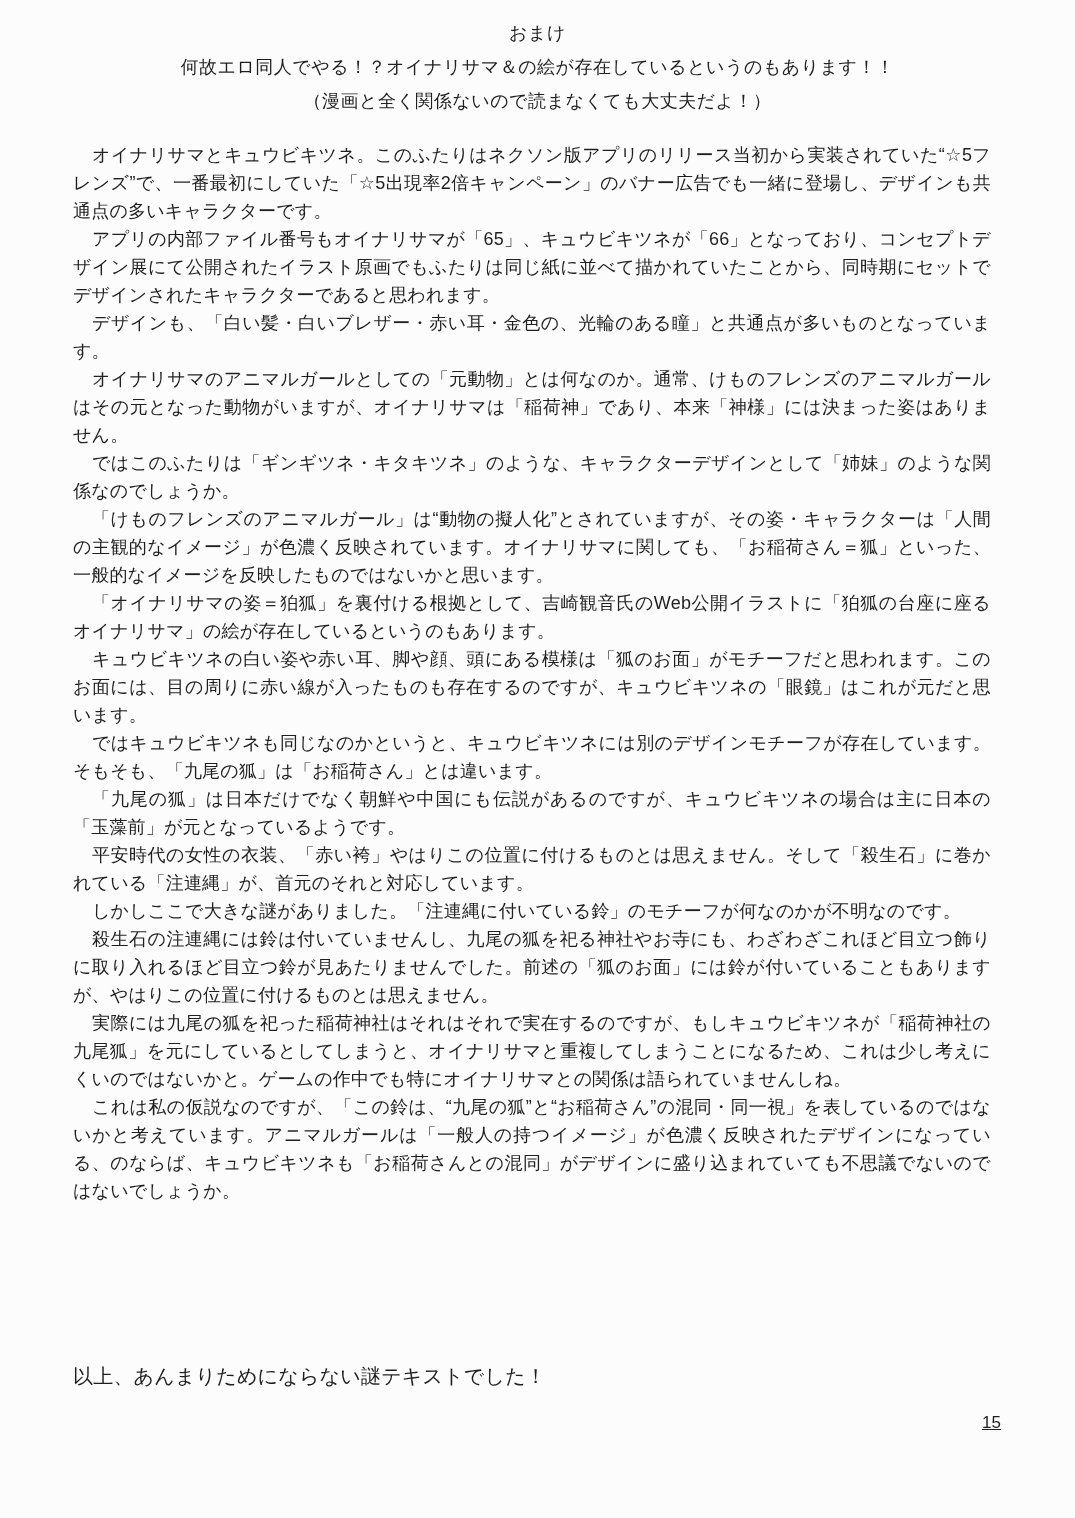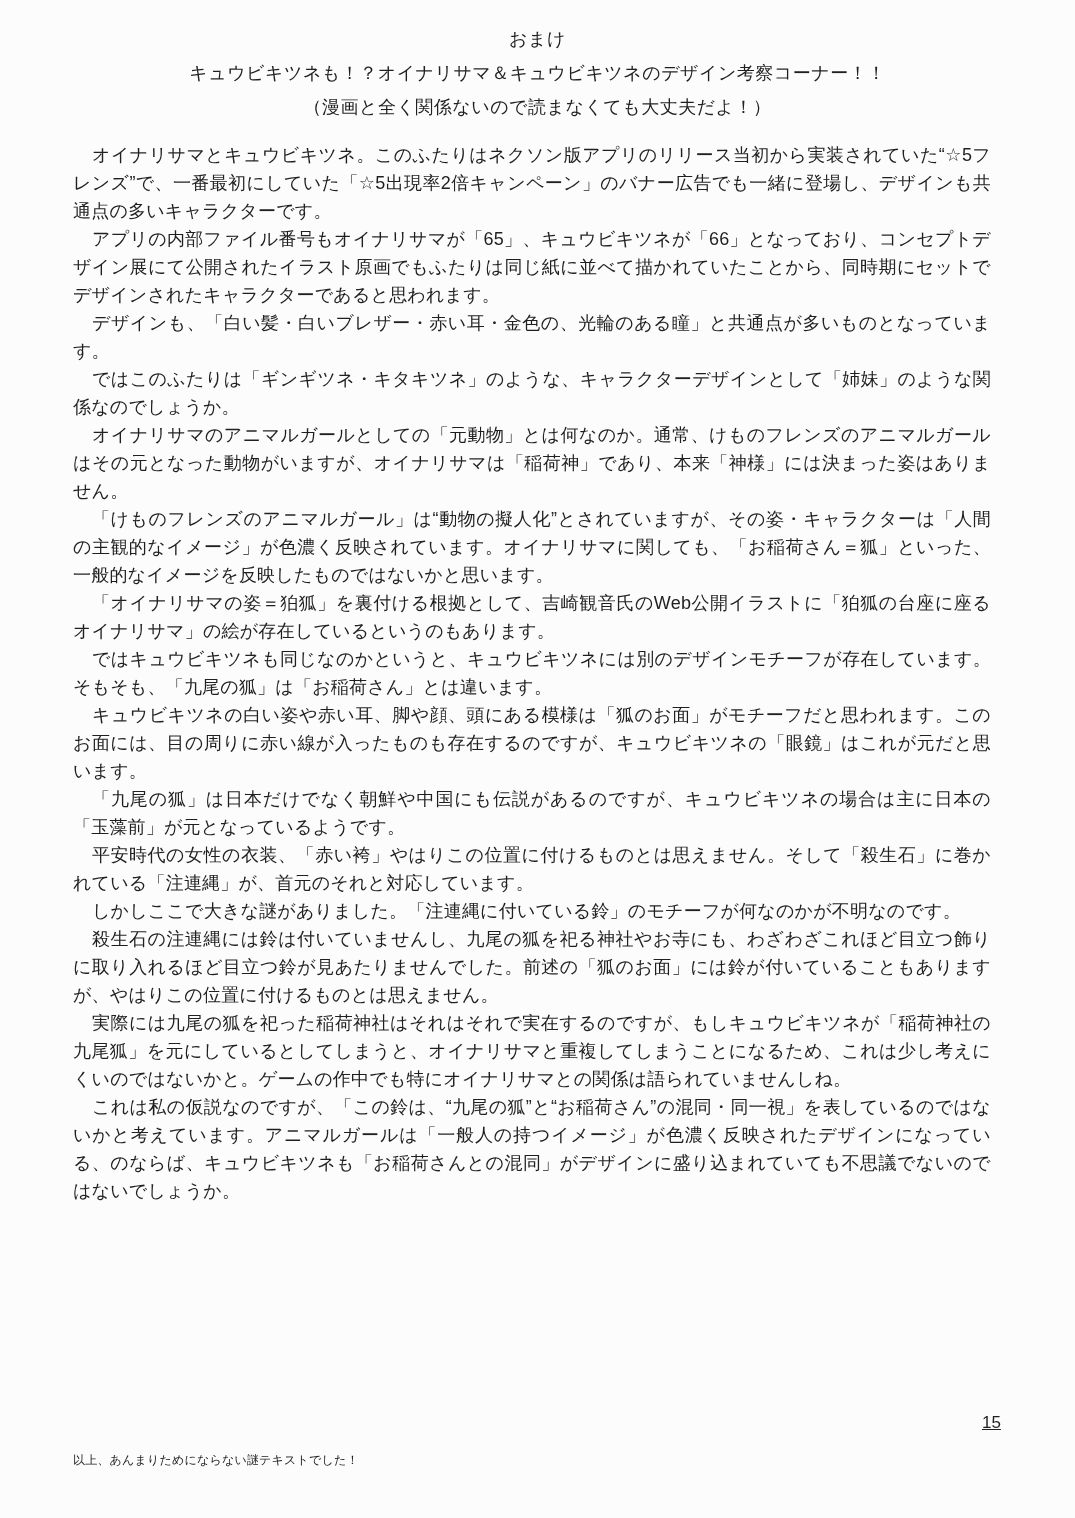--- a/index.html
+++ b/index.html
@@ -11,26 +11,25 @@
     position: relative;
     width: 1075px;
     height: 1518px;
     margin: 0 auto;
     background: #fcfcfc;
     color: #1f1f1f;
     font-family: "Liberation Sans", "DejaVu Sans", sans-serif;
     overflow: hidden;
   }
   .page-header {
-    padding-top: 14px;
+    padding-top: 20px;
     text-align: center;
     font-size: 18px;
     line-height: 27px;
     letter-spacing: 0.5px;
-    margin-top: 12px;
   }
   .page-header .h-line {
     margin: 0 0 7px 0;
   }
   .body-text {
     position: absolute;
     left: 73px;
     top: 141px;
     width: 918px;
     font-size: 18px;
@@ -47,47 +46,47 @@
     position: absolute;
     left: 982px;
     top: 1410px;
     font-size: 17px;
     line-height: 26px;
     text-decoration: underline;
   }
   .footer-note {
     position: absolute;
     left: 73px;
-    top: 1444px;
-    font-size: 12px;
+    top: 1360px;
+    font-size: 20px;
     line-height: 33px;
     letter-spacing: 0.2px;
   }
 </style>
 </head>
 <body>
 
 <div class="page">
 
   <div class="page-header">
     <div class="h-line">おまけ</div>
-    <div class="h-line">キュウビキツネも！？オイナリサマ＆キュウビキツネのデザイン考察コーナー！！</div>
+    <div class="h-line">何故エロ同人でやる！？オイナリサマ＆の絵が存在しているというのもあります！！</div>
     <div class="h-line">（漫画と全く関係ないので読まなくても大丈夫だよ！）</div>
   </div>
 
   <div class="body-text">
       <p>オイナリサマとキュウビキツネ。このふたりはネクソン版アプリのリリース当初から実装されていた“☆5フレンズ”で、一番最初にしていた「☆5出現率2倍キャンペーン」のバナー広告でも一緒に登場し、デザインも共通点の多いキャラクターです。</p>
       <p>アプリの内部ファイル番号もオイナリサマが「65」、キュウビキツネが「66」となっており、コンセプトデザイン展にて公開されたイラスト原画でもふたりは同じ紙に並べて描かれていたことから、同時期にセットでデザインされたキャラクターであると思われます。</p>
       <p>デザインも、「白い髪・白いブレザー・赤い耳・金色の、光輪のある瞳」と共通点が多いものとなっています。</p>
+      <p>オイナリサマのアニマルガールとしての「元動物」とは何なのか。通常、けものフレンズのアニマルガールはその元となった動物がいますが、オイナリサマは「稲荷神」であり、本来「神様」には決まった姿はありません。</p>
       <p>ではこのふたりは「ギンギツネ・キタキツネ」のような、キャラクターデザインとして「姉妹」のような関係なのでしょうか。</p>
-      <p>オイナリサマのアニマルガールとしての「元動物」とは何なのか。通常、けものフレンズのアニマルガールはその元となった動物がいますが、オイナリサマは「稲荷神」であり、本来「神様」には決まった姿はありません。</p>
       <p>「けものフレンズのアニマルガール」は“動物の擬人化”とされていますが、その姿・キャラクターは「人間の主観的なイメージ」が色濃く反映されています。オイナリサマに関しても、「お稲荷さん＝狐」といった、一般的なイメージを反映したものではないかと思います。</p>
       <p>「オイナリサマの姿＝狛狐」を裏付ける根拠として、吉崎観音氏のWeb公開イラストに「狛狐の台座に座るオイナリサマ」の絵が存在しているというのもあります。</p>
+      <p>キュウビキツネの白い姿や赤い耳、脚や顔、頭にある模様は「狐のお面」がモチーフだと思われます。このお面には、目の周りに赤い線が入ったものも存在するのですが、キュウビキツネの「眼鏡」はこれが元だと思います。</p>
       <p>ではキュウビキツネも同じなのかというと、キュウビキツネには別のデザインモチーフが存在しています。そもそも、「九尾の狐」は「お稲荷さん」とは違います。</p>
-      <p>キュウビキツネの白い姿や赤い耳、脚や顔、頭にある模様は「狐のお面」がモチーフだと思われます。このお面には、目の周りに赤い線が入ったものも存在するのですが、キュウビキツネの「眼鏡」はこれが元だと思います。</p>
       <p>「九尾の狐」は日本だけでなく朝鮮や中国にも伝説があるのですが、キュウビキツネの場合は主に日本の「玉藻前」が元となっているようです。</p>
       <p>平安時代の女性の衣装、「赤い袴」やはりこの位置に付けるものとは思えません。そして「殺生石」に巻かれている「注連縄」が、首元のそれと対応しています。</p>
       <p>しかしここで大きな謎がありました。「注連縄に付いている鈴」のモチーフが何なのかが不明なのです。</p>
       <p>殺生石の注連縄には鈴は付いていませんし、九尾の狐を祀る神社やお寺にも、わざわざこれほど目立つ飾りに取り入れるほど目立つ鈴が見あたりませんでした。前述の「狐のお面」には鈴が付いていることもありますが、やはりこの位置に付けるものとは思えません。</p>
       <p>実際には九尾の狐を祀った稲荷神社はそれはそれで実在するのですが、もしキュウビキツネが「稲荷神社の九尾狐」を元にしているとしてしまうと、オイナリサマと重複してしまうことになるため、これは少し考えにくいのではないかと。ゲームの作中でも特にオイナリサマとの関係は語られていませんしね。</p>
       <p>これは私の仮説なのですが、「この鈴は、“九尾の狐”と“お稲荷さん”の混同・同一視」を表しているのではないかと考えています。アニマルガールは「一般人の持つイメージ」が色濃く反映されたデザインになっている、のならば、キュウビキツネも「お稲荷さんとの混同」がデザインに盛り込まれていても不思議でないのではないでしょうか。</p>
     </div>
 
   <div class="page-number">15</div>
 

